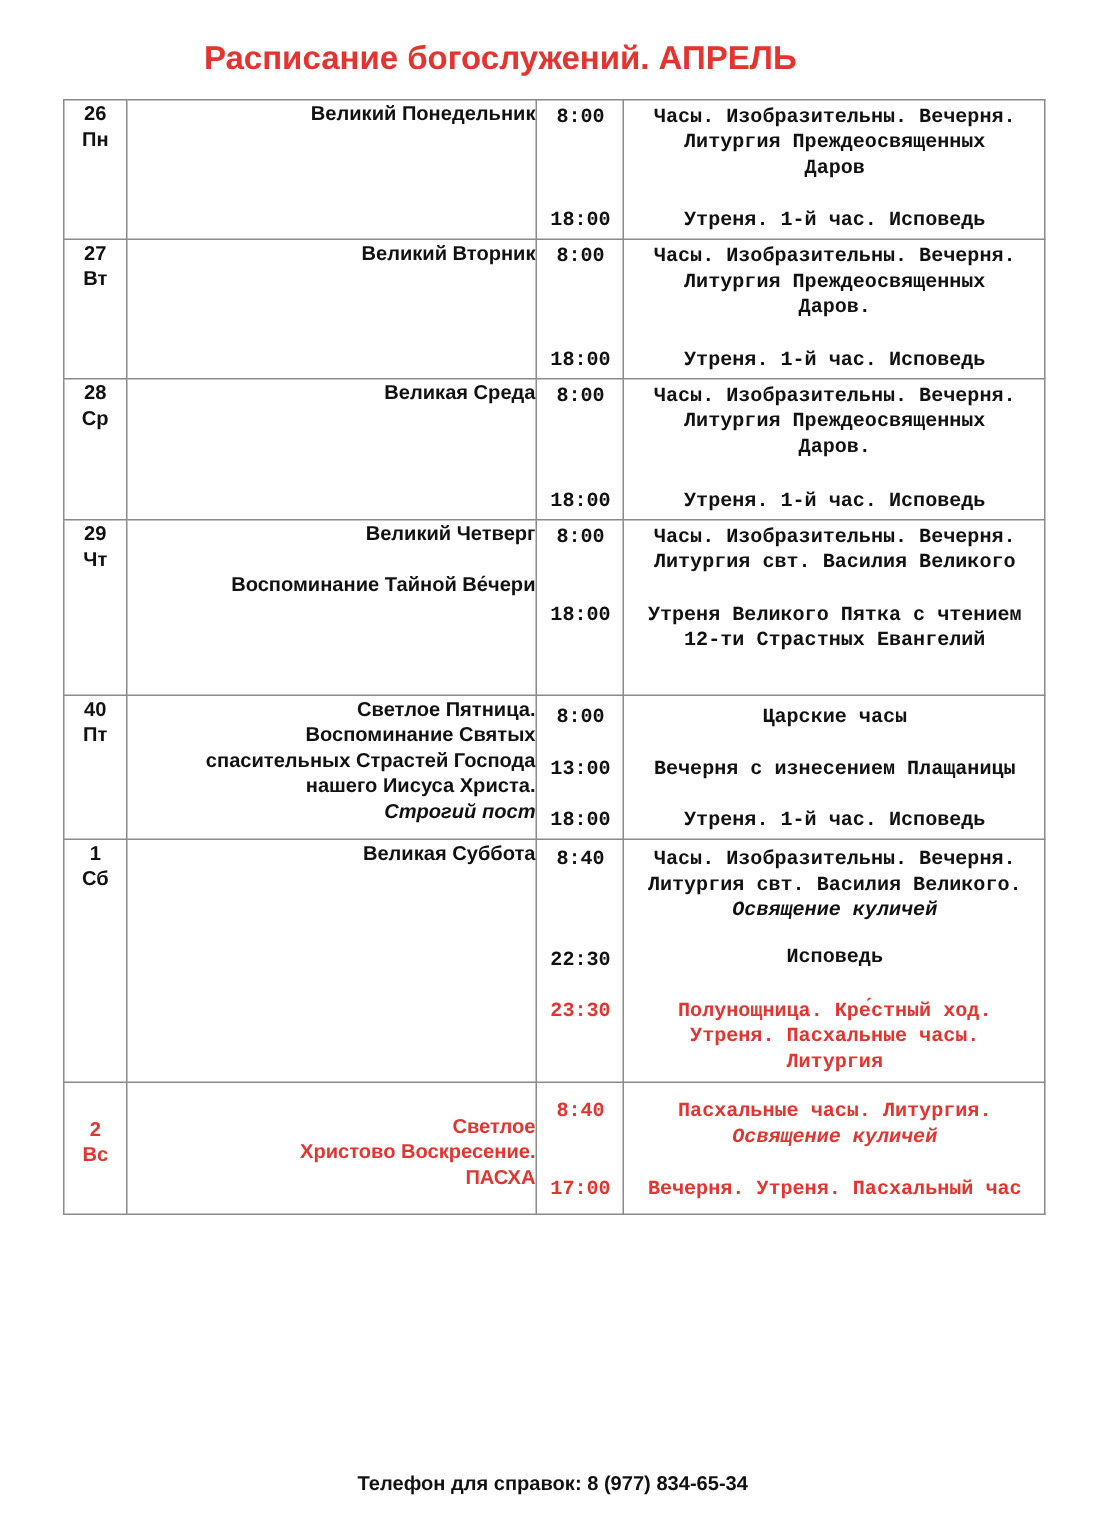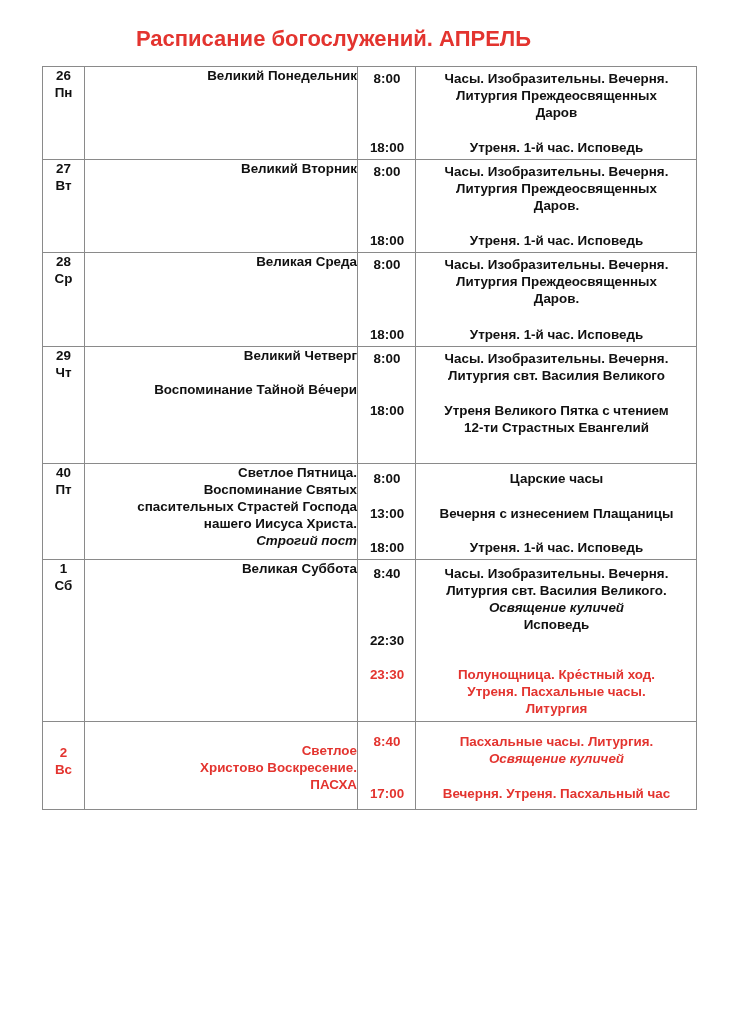--- a/index.html
+++ b/index.html
@@ -9,21 +9,21 @@
            font-weight:bold; font-size:22px; color:#e3342f; }
   table.sched { position:absolute; left:42px; top:66px; width:654px;
                 border-collapse:collapse; table-layout:fixed;
                 font-weight:bold; font-size:13.4px; line-height:17px;padding-left:32px; }
   table.sched td { border:1px solid #8a8a8a; padding:0; vertical-align:top; }
   col.c1 { width:42px; } col.c2 { width:273px; } col.c3 { width:58px; } col.c4 { width:281px; }
   td.day { text-align:center; vertical-align:middle; }
   td.feast { text-align:right; vertical-align:middle;margin-left:35px; }
   .red { color:#e3342f; }
   .ital { font-style:italic; }
-  .tcell, .scell { position:relative; }
+  .tcell, .scell { position:relative;font-family:Liberation Mono, monospace; }
   .time { position:absolute; left:0; width:58px; text-align:center; }
   .svc { position:absolute; left:0; width:281px; text-align:center; }
   .svc span, .feast span { display:block; }
   .footer { position:absolute; top:980px; left:0; width:737px; text-align:center;
             font-weight:bold; font-size:13.4px; line-height:17px; }
   .footer span { display:block; }
 </style>
 </head>
 <body>
 
@@ -178,21 +178,21 @@
         <div class="time" style="top:5px">8:40</div>
         <div class="time" style="top:72px">22:30</div>
         <div class="time red" style="top:106px">23:30</div>
       </td>
       <td class="scell">
         <div class="svc" style="top:5px">
           <span>Часы. Изобразительны. Вечерня.</span>
           <span>Литургия свт. Василия Великого.</span>
           <span class="ital">Освящение куличей</span>
         </div>
-        <div class="svc" style="top:56px">
+        <div class="svc" style="top:70px">
           <span>Исповедь</span>
         </div>
         <div class="svc red" style="top:106px">
           <span>Полунощница. Кре́стный ход.</span>
           <span>Утреня. Пасхальные часы.</span>
           <span>Литургия</span>
         </div>
       </td>
     </tr>
 
@@ -217,13 +217,14 @@
         </div>
         <div class="svc" style="top:63px">
           <span>Вечерня. Утреня. Пасхальный час</span>
         </div>
       </td>
     </tr>
   </tbody>
 </table>
 
 <div class="footer">
+  <span>Телефон для справок: 8 (977) 834-65-34</span>
 </div>
 
 </body></html>

